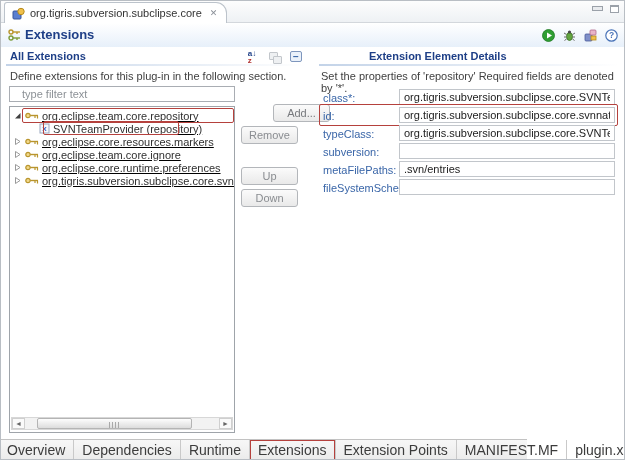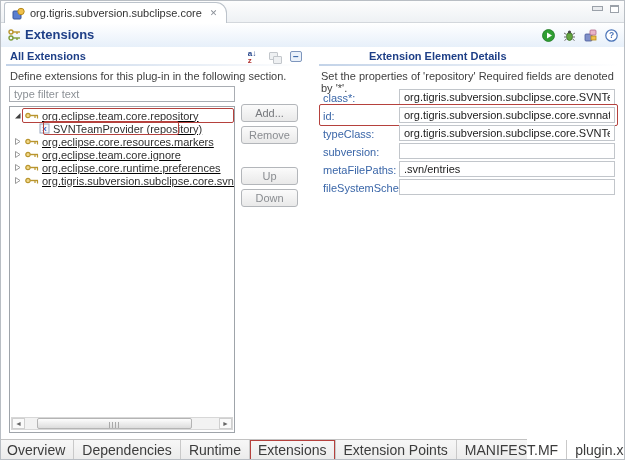--- a/index.html
+++ b/index.html
@@ -45,21 +45,21 @@
   .mini-tool { width:16px; height:15px; display:flex; align-items:center; justify-content:center; cursor:pointer; }
   .sort-glyph { font-size:8px; line-height:7px; color:#1e3f87; font-weight:bold; text-align:left; }
   .sort-glyph .z { color:#b03030; }
   .gray-sq { position:relative; width:11px; height:10px; }
   .gray-sq::before, .gray-sq::after { content:""; position:absolute; border:1px solid #c2c6cb; background:#eef0f2; width:7px; height:6px; border-radius:1px; }
   .gray-sq::after { left:4px; top:4px; }
   .collapse-box { width:12px; height:11px; border:1px solid #7e96bd; border-radius:2px; background:#eaf1fa;
     color:#3a66a8; font-size:10px; line-height:9px; text-align:center; font-weight:bold; }
 
   .filter-input { position:absolute; left:8px; top:85px; width:226px; height:16px;
-    border:1px solid #a9adb3; font-size:11px; color:#444; padding:0 4px;
+    border:1px solid #a9adb3; font-size:11px; color:#444; padding:0 12px;
     font-family:"Liberation Sans", sans-serif; }
   .filter-input::placeholder { color:#8c9196; opacity:1; }
 
   .tree { position:absolute; left:8px; top:105px; width:226px; height:327px;
     border:1px solid #9fa4aa; background:#fff; overflow:hidden; }
   .trow { position:relative; display:flex; align-items:center; height:13px; margin-top:0; cursor:default;
     font-size:11px; color:#303030; white-space:nowrap; }
   .trow .arrow { width:10px; margin-left:3px; flex:0 0 auto; display:flex; align-items:center; }
   .trow .ticon { margin:0 3px 0 2px; flex:0 0 auto; display:flex; align-items:center; }
   .trow.child { padding-left:27px; }
@@ -71,21 +71,21 @@
     display:flex; align-items:center; justify-content:center; }
   .hs-track { position:relative; flex:1; }
   .hs-thumb { position:absolute; left:6%; width:80%; top:0; bottom:0; background:linear-gradient(#fdfdfd,#dcdcdc);
     border:1px solid #b4b4b4; border-radius:2px; }
   .hs-grip { position:absolute; left:50%; top:3px; width:10px; margin-left:-5px; height:6px;
     background:repeating-linear-gradient(90deg,#a9a9a9 0 1px,transparent 1px 3px); }
 
   .side-btn { position:absolute; left:240px; width:57px; height:18px; border:1px solid #b3b6ba;
     border-radius:3px; background:linear-gradient(#fbfbfb,#e9e9e9); font-size:11px; color:#8a8d91;
     text-align:center; line-height:16px; cursor:pointer; font-family:"Liberation Sans", sans-serif; }
-  .side-btn.primary { color:#77797d; }
+  .side-btn.primary { color:#77797d;margin-left:32px; }
 
   
   .right-title { position:absolute; left:320px; top:49px;margin-left:48px; }
   .right-underline { left:318px; top:63px; width:300px; }
   .right-desc { position:absolute; left:320px; top:69px; }
   .frow-label { position:absolute; left:322px; font-size:11px; color:#3a66a8; }
   .frow-input { position:absolute; left:398px; width:216px; height:16px; border:1px solid #c2c6cb;
     font-size:11px; color:#222; padding:0 4px; font-family:"Liberation Sans", sans-serif; background:#fff; }
 
   

